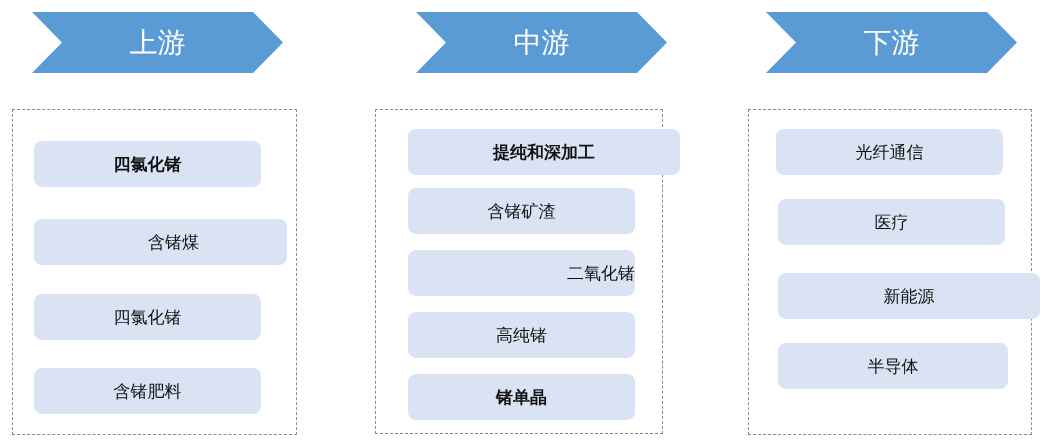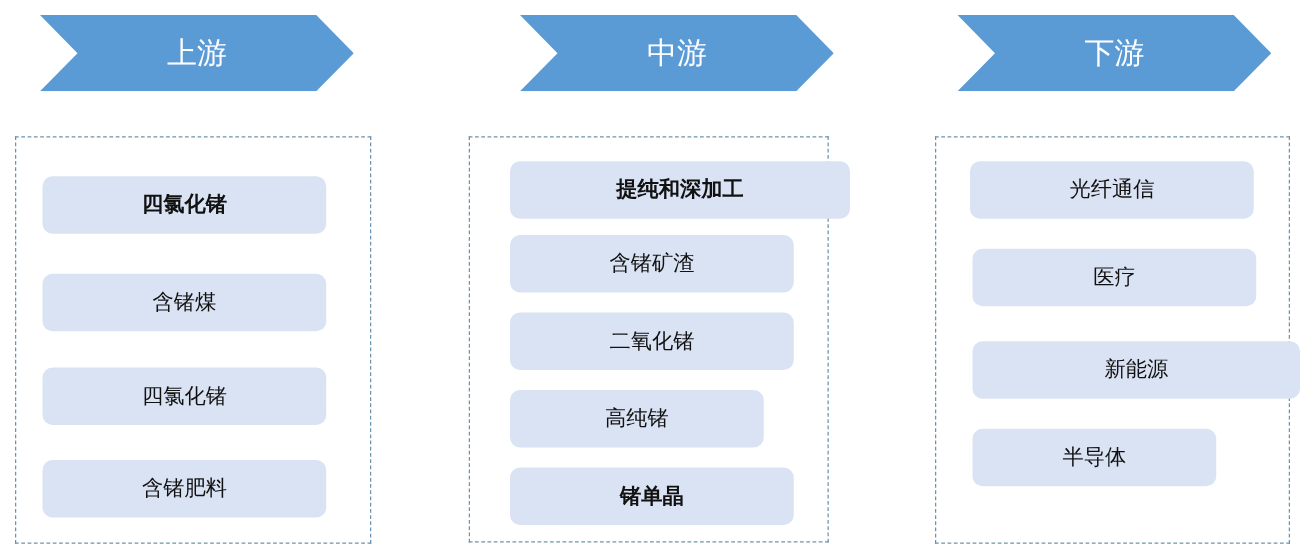--- a/index.html
+++ b/index.html
@@ -26,21 +26,21 @@
     }
     .arrow-label {
       position: absolute;
       left: 0;
       top: 0;
       width: 100%;
       height: 73px;
       line-height: 61px;
       text-align: center;
       color: #ffffff;
-      font-size: 24px;
+      font-size: 28px;
     }
     .container {
       position: absolute;
       top: 109px;
       border: 1px dashed #6E93AE;
       box-sizing: border-box;
     }
     .item {
       position: absolute;
       height: 46px;
@@ -61,44 +61,44 @@
 <div class="arrow" style="left:32px; width:251px;">
   <svg width="251" height="61" viewBox="0 0 251 61">
     <polygon points="0,0 221,0 251,30.5 221,61 0,61 30,30.5" fill="#5B9BD5"></polygon>
   </svg>
   <div class="arrow-label">上游</div>
 </div>
 
 <div class="container" style="left:12px; width:285px; height:326px;"></div>
 
 <div class="item bold" style="left:34px; top:141px; width:227px;">四氯化锗</div>
-<div class="item" style="left:34px; top:219px; width:227px;">含锗煤</div>
+<div class="item" style="left:34px; top:219px; width:227px;padding-left:26px;">含锗煤</div>
 <div class="item" style="left:34px; top:294px; width:227px;">四氯化锗</div>
 <div class="item" style="left:34px; top:368px; width:227px;">含锗肥料</div>
 
 <div class="arrow" style="left:416px; width:251px;">
   <svg width="251" height="61" viewBox="0 0 251 61">
     <polygon points="0,0 221,0 251,30.5 221,61 0,61 30,30.5" fill="#5B9BD5"></polygon>
   </svg>
   <div class="arrow-label">中游</div>
 </div>
 
 <div class="container" style="left:375px; width:288px; height:325px;"></div>
 
 <div class="item bold" style="left:408px; top:129px; width:272px;">提纯和深加工</div>
 <div class="item" style="left:408px; top:188px; width:227px;">含锗矿渣</div>
-<div class="item" style="left:408px; top:250px; width:227px;">二氧化锗</div>
-<div class="item" style="left:408px; top:312px; width:203px;">高纯锗</div>
+<div class="item" style="left:408px; top:250px; width:227px;text-align:right;">二氧化锗</div>
+<div class="item" style="left:408px; top:312px; width:227px;">高纯锗</div>
 <div class="item" style="left:408px; top:374px; width:227px;font-weight:bold;">锗单晶</div>
 
 <div class="arrow" style="left:766px; width:251px;">
   <svg width="251" height="61" viewBox="0 0 251 61">
     <polygon points="0,0 221,0 251,30.5 221,61 0,61 30,30.5" fill="#5B9BD5"></polygon>
   </svg>
   <div class="arrow-label">下游</div>
 </div>
 
 <div class="container" style="left:748px; width:284px; height:326px;"></div>
 
 <div class="item" style="left:776px; top:129px; width:227px;">光纤通信</div>
 <div class="item" style="left:778px; top:199px; width:227px;">医疗</div>
 <div class="item" style="left:778px; top:273px; width:262px;">新能源</div>
-<div class="item" style="left:778px; top:343px; width:195px;">半导体</div>
+<div class="item" style="left:778px; top:343px; width:230px;">半导体</div>
 
 </body></html>

